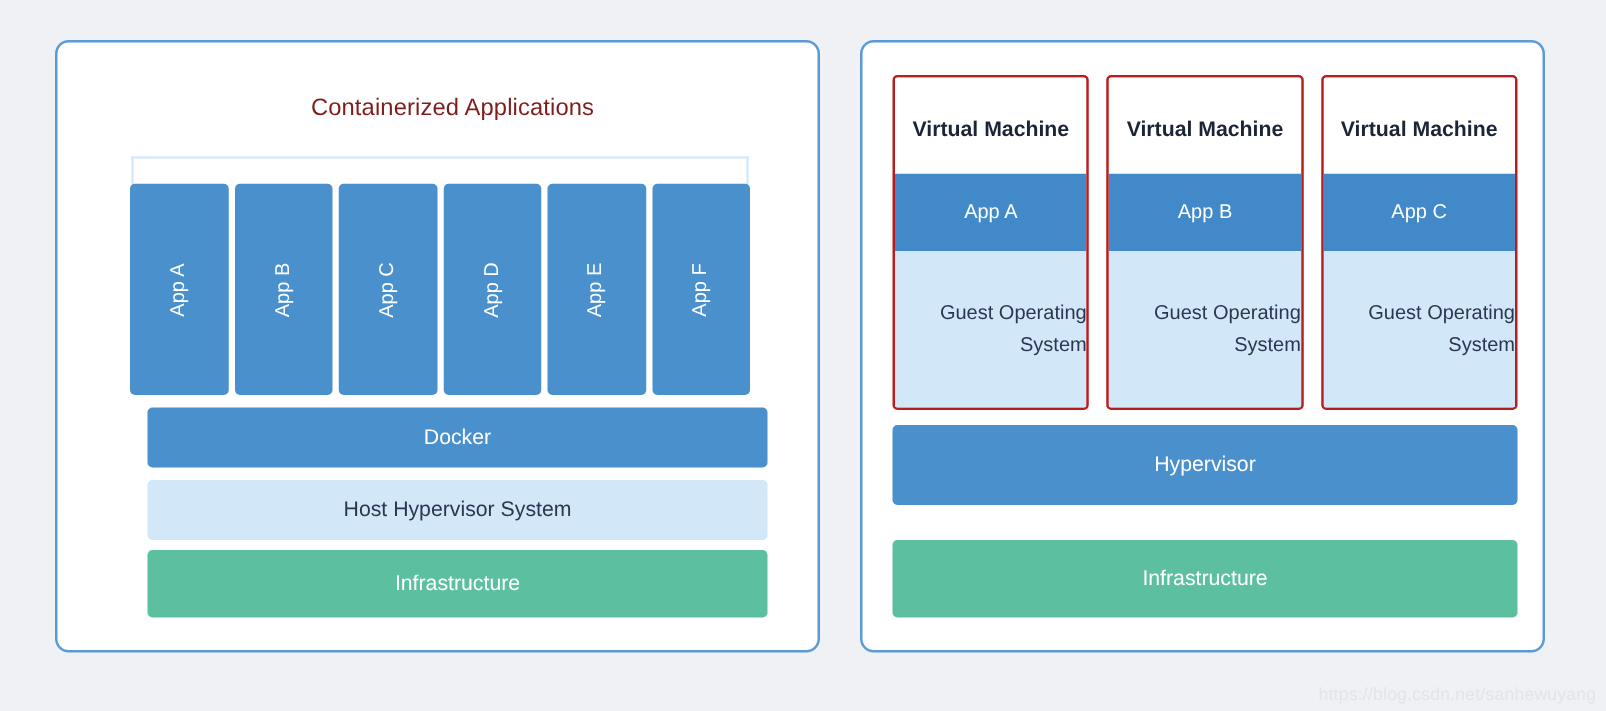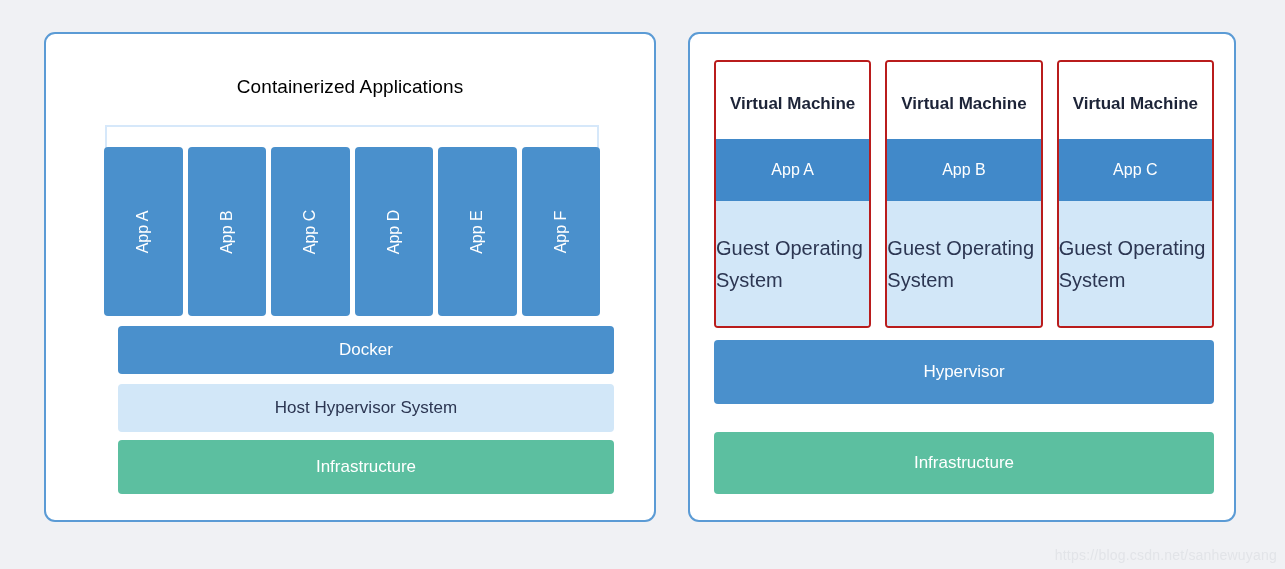--- a/index.html
+++ b/index.html
@@ -39,26 +39,26 @@
   .panel-right {
     left: 688px;
     top: 32px;
     width: 548px;
     height: 490px;
   }
 
   
   .left-title {
     position: absolute;
-    left: 0;
+    left: 12px;
     top: 42px;
     width: 100%;
     text-align: center;
     font-size: 19px;
-    color: #000000;
+    color: #7f1d1d;
     letter-spacing: 0.1px;
   }
 
   .bracket {
     position: absolute;
     left: 59px;
     top: 91px;
     width: 494px;
     height: 26px;
     border: 2px solid #d6e8fa;
@@ -160,24 +160,24 @@
     justify-content: center;
     background: #4189c9;
     color: #ffffff;
     font-size: 16px;
   }
   .vm-guest {
     flex: 1;
     display: flex;
     align-items: center;
     justify-content: center;
-    text-align: left;
+    text-align: right;
     background: #d2e7f8;
     color: #2c3652;
-    font-size: 20px;
+    font-size: 16px;
     line-height: 1.6;
   }
 
   .right-bar {
     position: absolute;
     left: 24px;
     width: 500px;
     display: flex;
     align-items: center;
     justify-content: center;

